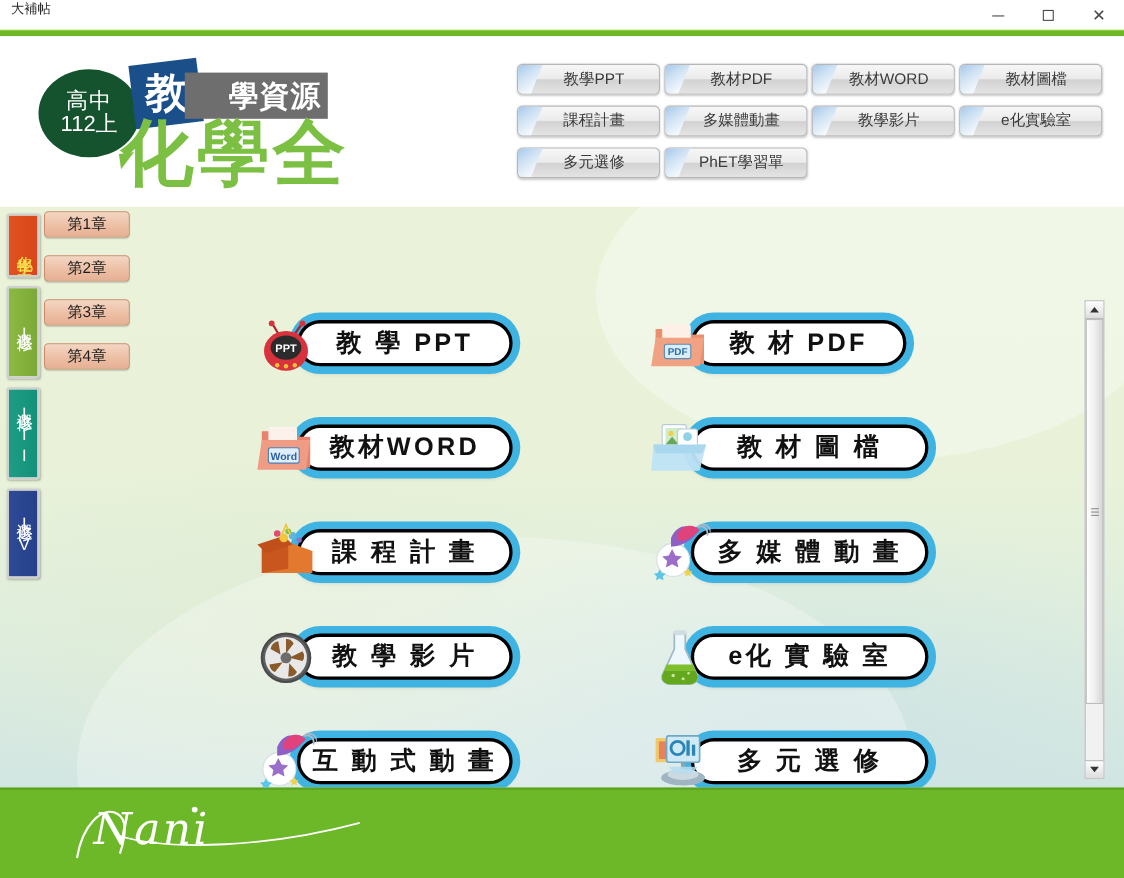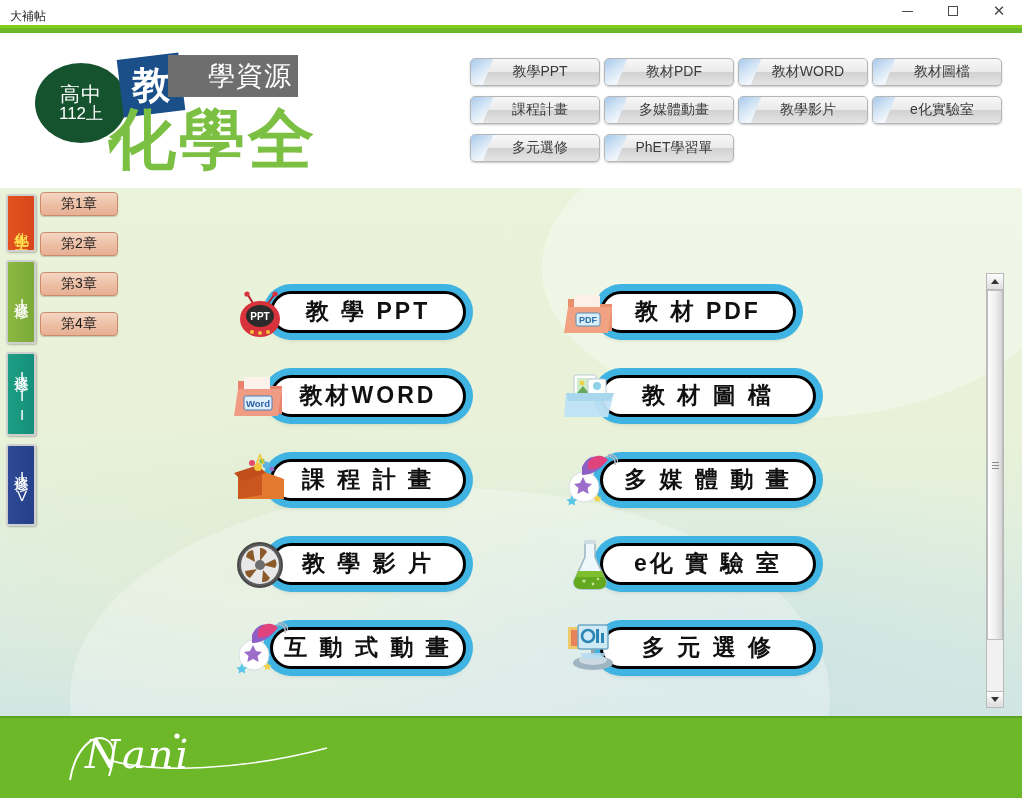--- a/index.html
+++ b/index.html
@@ -7,22 +7,22 @@
     width: 1022px; height: 798px;
     font-family: "Liberation Sans", "DejaVu Sans", sans-serif;
     overflow: hidden;
     background: #ffffff;
   }
 
   
   #titlebar {
     position: absolute; left: 0; top: 0; width: 1022px; height: 28px;
     background: #ffffff;
-    display: flex; align-items: flex-end;
-    border-bottom: 3px solid #84cc16;
+    display: flex; align-items: flex-start;
+    border-bottom: 1px solid #84cc16;
   }
   #titlebar .title {
     font-size: 12px; color: #2b2b2b; margin-left: 10px;
     white-space: nowrap;
   }
   #winbtns { margin-left: auto; display: flex; height: 28px; }
   #winbtns .wb {
     width: 46px; height: 28px; display: flex; align-items: center; justify-content: center;
     font-size: 13px; color: #4a4a4a; line-height: 1;
   }
@@ -44,37 +44,38 @@
   }
   
   #logo { position:absolute; left:18px; top:5px; width:300px; height:150px; }
   .bubble {
     position:absolute; left:17px; top:25px; width:92px; height:80px;
     background:#14532d; border-radius:50%;
     display:flex; flex-direction:column; align-items:center; justify-content:center;
     color:#fff; line-height:1.05;
   }
   .bubble .l1 { font-size:20px; letter-spacing:1px; }
-  .bubble .l2 { font-size:17px; letter-spacing:0px; }
+  .bubble .l2 { font-size:20px; letter-spacing:0px; }
   .bubble:after {
     content:""; position:absolute; right:4px; bottom:-10px;
     border-left:14px solid #7cc043; border-bottom:14px solid transparent;
     transform: rotate(-8deg);
   }
   .jiao-box {
     position:absolute; left:102px; top:18px; width:62px; height:58px;
     background:#1a4f8a; transform: rotate(-7deg);
     display:flex; align-items:center; justify-content:center;
   }
   .jiao-box span { color:#fff; font-size:38px; line-height:1; transform: rotate(7deg); font-weight:bold; }
   .gray-bar {
-    position:absolute; left:150px; top:17px; width:130px; height:42px;
+    position:absolute; left:150px; top:28px; width:130px; height:42px;
     background:#6e6e6e;
     display:flex; align-items:center; justify-content:flex-end;
     padding-right:6px;
+    font-weight:bold;
   }
   .gray-bar span { color:#fff; font-size:27px; letter-spacing:1px; line-height:1; }
   .bigtitle {
     position:absolute; left:92px; top:68px;
     font-size:66px; color:#7cc043; font-weight:bold;
     letter-spacing:3px; line-height:1;
   }
 
   
   #topgrid {
@@ -139,21 +140,21 @@
     border:1px solid #c98d6d; border-radius:4px;
     background: linear-gradient(to bottom,#f4d6c4 0%, #edbfa4 55%, #e6b094 100%);
     display:flex; align-items:center; justify-content:center;
     font-size:14px; color:#1c1c1c;
     box-shadow:0 1px 1px rgba(0,0,0,.18);
   }
 
   
   #pillgrid {
     position:absolute; left:232px; top:90px;
-    display:grid; grid-template-columns: 330px 330px; column-gap: 0px; row-gap: 17px;
+    display:grid; grid-template-columns: 330px 330px; column-gap: 0px; row-gap: 17px; gap: 28px;
   }
   .pillrow { position:relative; height:67px; display:flex; align-items:center; }
   .picon {
     position:relative; z-index:3; width:56px; height:58px; flex:0 0 56px;
     display:flex; align-items:center; justify-content:center;
   }
   .pill {
     position:relative; margin-left:-18px;
     height:42px; flex:0 0 auto;
     border:3px solid #000; border-radius:22px;

